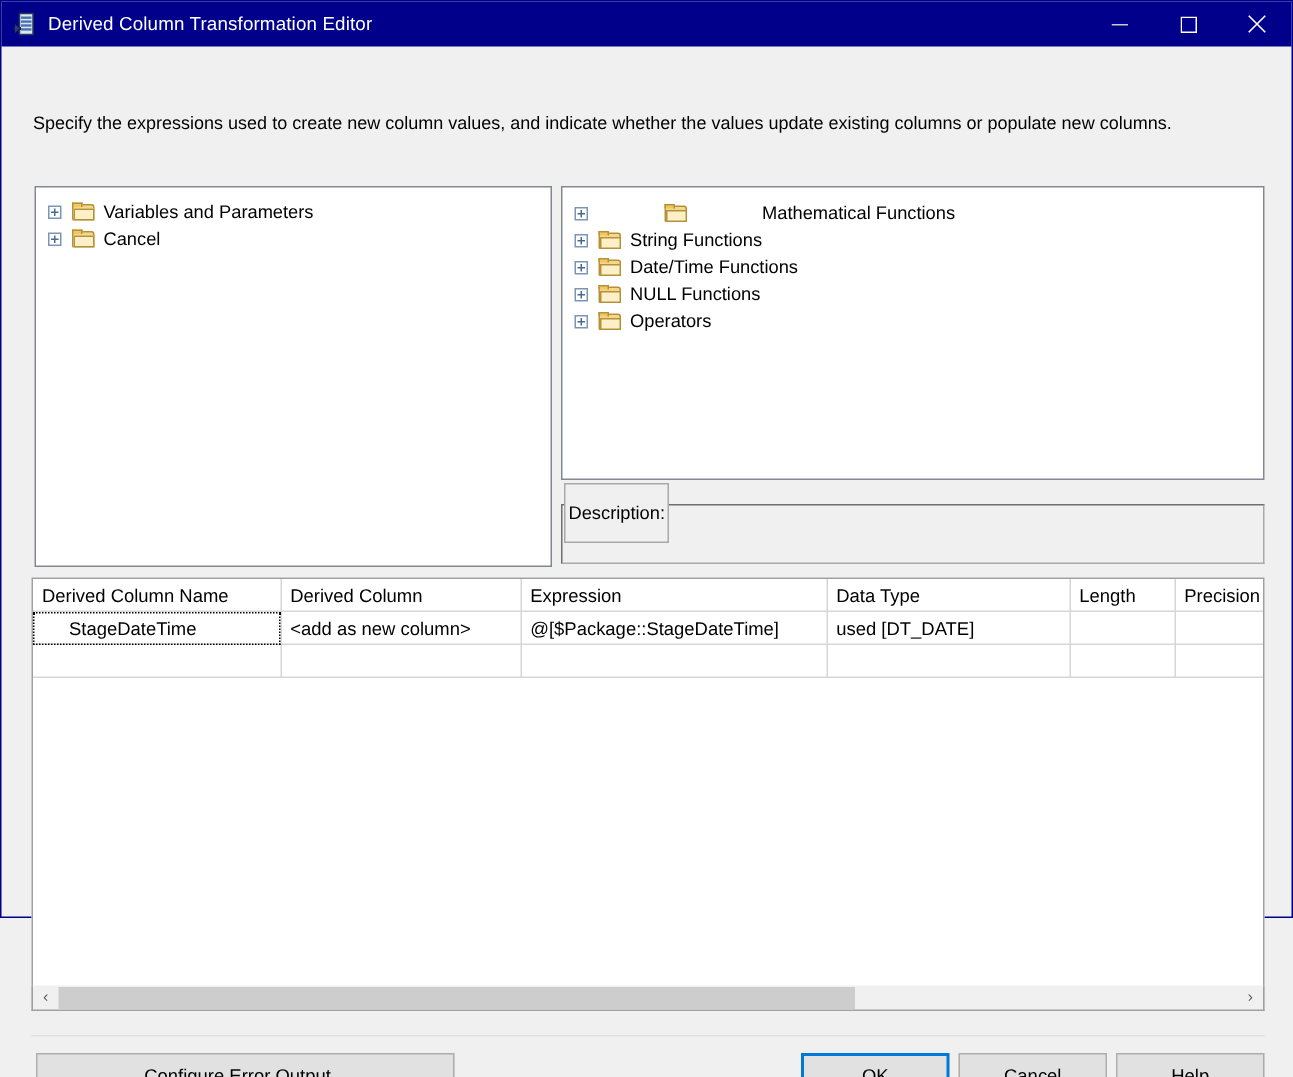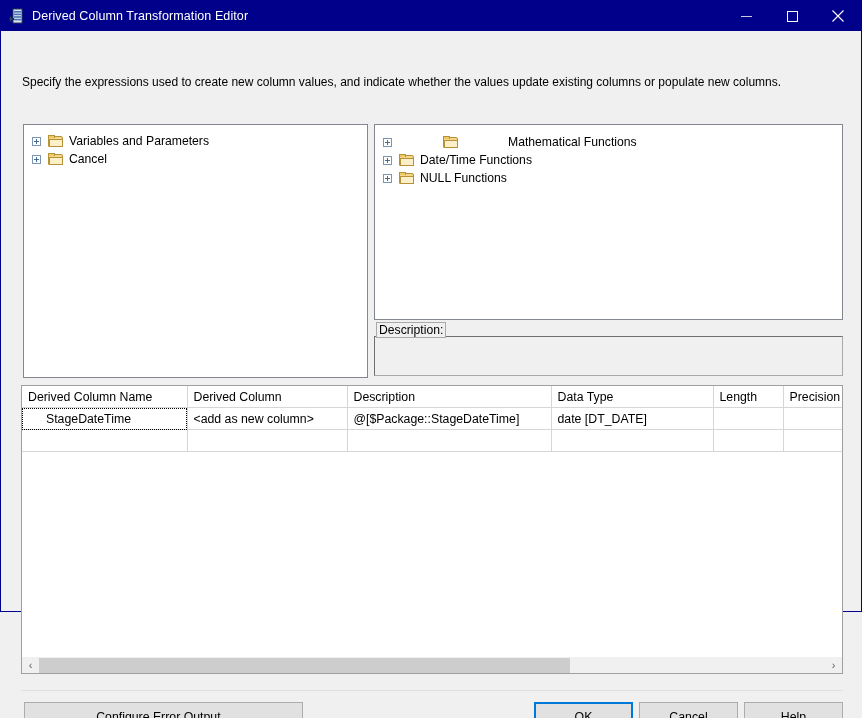--- a/index.html
+++ b/index.html
@@ -139,21 +139,21 @@
     background: #fdf0c8;
     border: 1px solid #b59238;
     box-sizing: border-box;
   }
 
   
   .desc-label {
     position: absolute;
     left: 375px; top: 291px;
     background: #f0f0f0;
-    padding: 0 2px;
+    padding: 12px 2px;
     font-size: 12.2px;
     border: 1px solid #a9a9a9;
     line-height: 14px;
     height: 14px;
     z-index: 2;
   }
   .desc-box {
     position: absolute;
     left: 373px; top: 305px;
     width: 469px; height: 40px;
@@ -339,62 +339,80 @@
         </span>
         <span>Mathematical Functions</span>
       </div>
       <div class="tree-node">
         <span class="expander"></span>
         <span class="folder-icon">
           <span class="f-back"></span>
             <span class="f-tab"></span>
             <span class="f-front"></span>
         </span>
+        <span>String Functions</span>
+      </div>
+      <div class="tree-node">
+        <span class="expander"></span>
+        <span class="folder-icon">
+          <span class="f-back"></span>
+            <span class="f-tab"></span>
+            <span class="f-front"></span>
+        </span>
         <span>Date/Time Functions</span>
       </div>
       <div class="tree-node">
         <span class="expander"></span>
         <span class="folder-icon">
           <span class="f-back"></span>
             <span class="f-tab"></span>
             <span class="f-front"></span>
         </span>
         <span>NULL Functions</span>
+      </div>
+      <div class="tree-node">
+        <span class="expander"></span>
+        <span class="folder-icon">
+          <span class="f-back"></span>
+            <span class="f-tab"></span>
+            <span class="f-front"></span>
+        </span>
+        <span>Operators</span>
       </div>
     </div>
 
     <div class="desc-label">Description:</div>
     <div class="desc-box"></div>
 
     <div class="grid-wrap">
       <table class="grid-table">
         <colgroup>
           <col style="width:165px">
           <col style="width:160px">
           <col style="width:204px">
           <col style="width:162px">
           <col style="width:70px">
           <col style="width:59px">
         </colgroup>
         <thead>
           <tr>
             <th>Derived Column Name</th>
             <th>Derived Column</th>
-            <th>Description</th>
+            <th>Expression</th>
             <th>Data Type</th>
             <th>Length</th>
             <th>Precision</th>
           </tr>
         </thead>
         <tbody>
           <tr>
             <td class="focused-cell">StageDateTime</td>
             <td>&lt;add as new column&gt;</td>
             <td>@[$Package::StageDateTime]</td>
-            <td>date [DT_DATE]</td>
+            <td>used [DT_DATE]</td>
             <td></td>
             <td></td>
           </tr>
           <tr>
             <td></td>
             <td></td>
             <td></td>
             <td></td>
             <td></td>
             <td></td>

